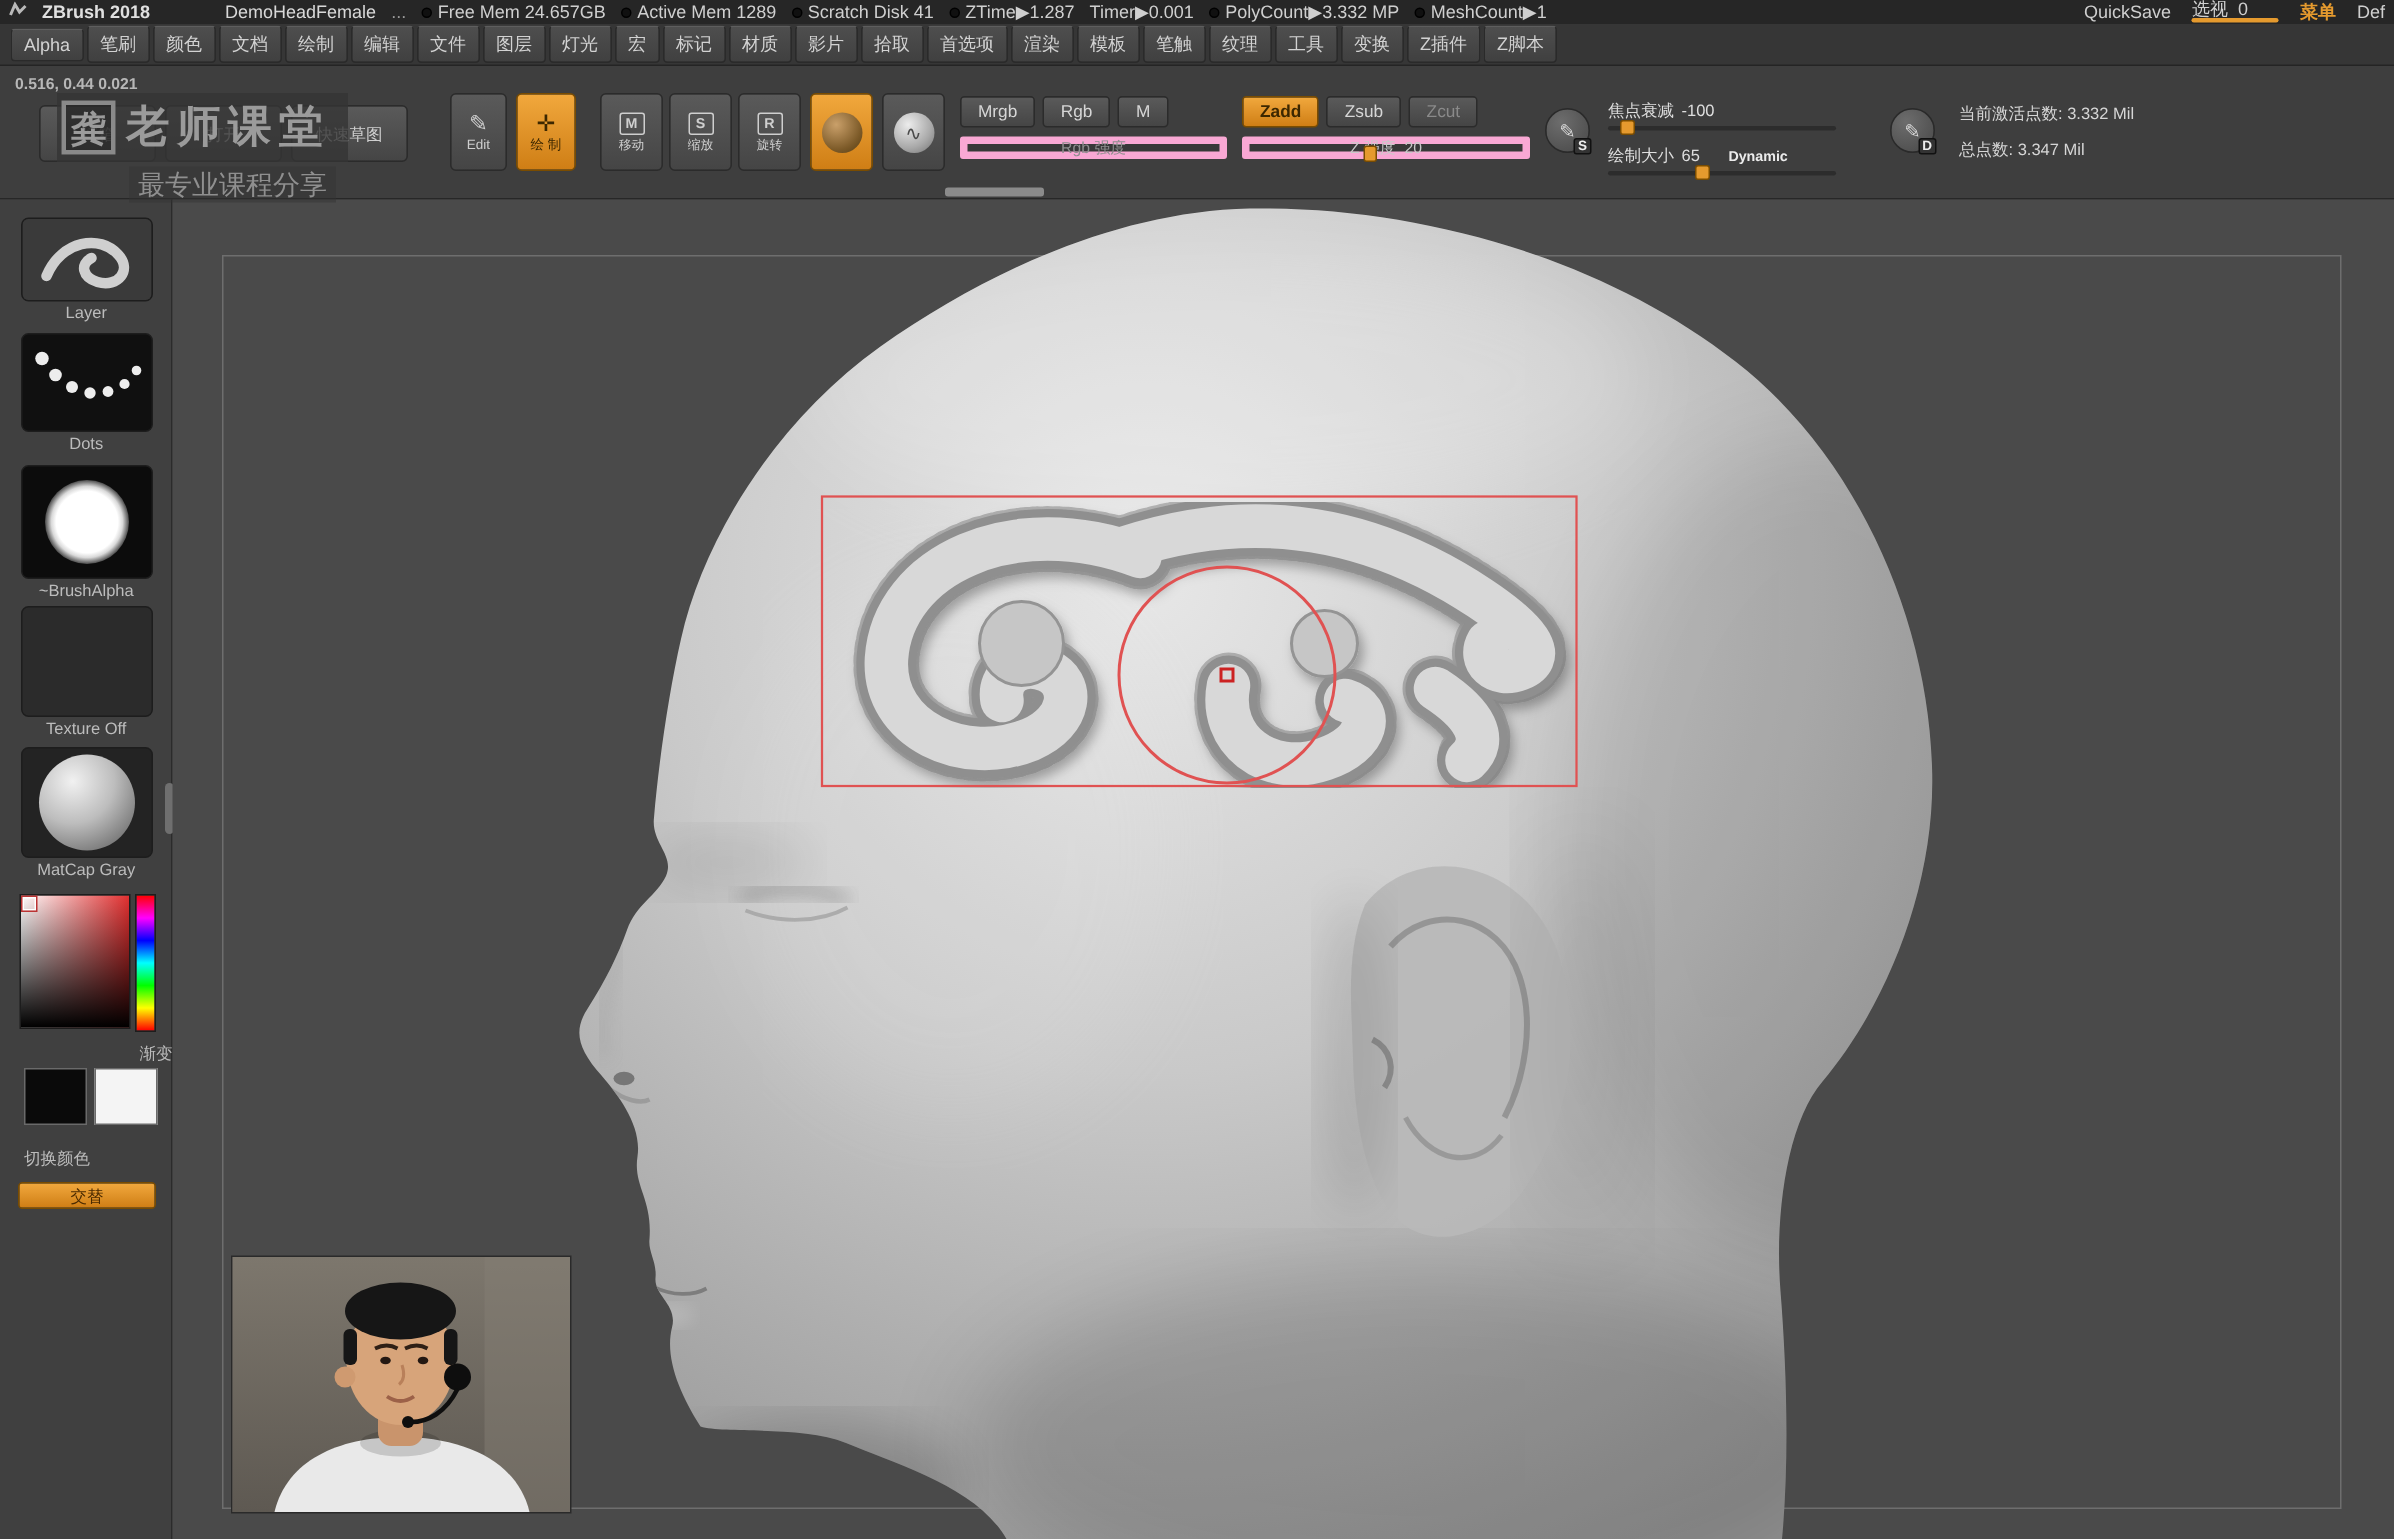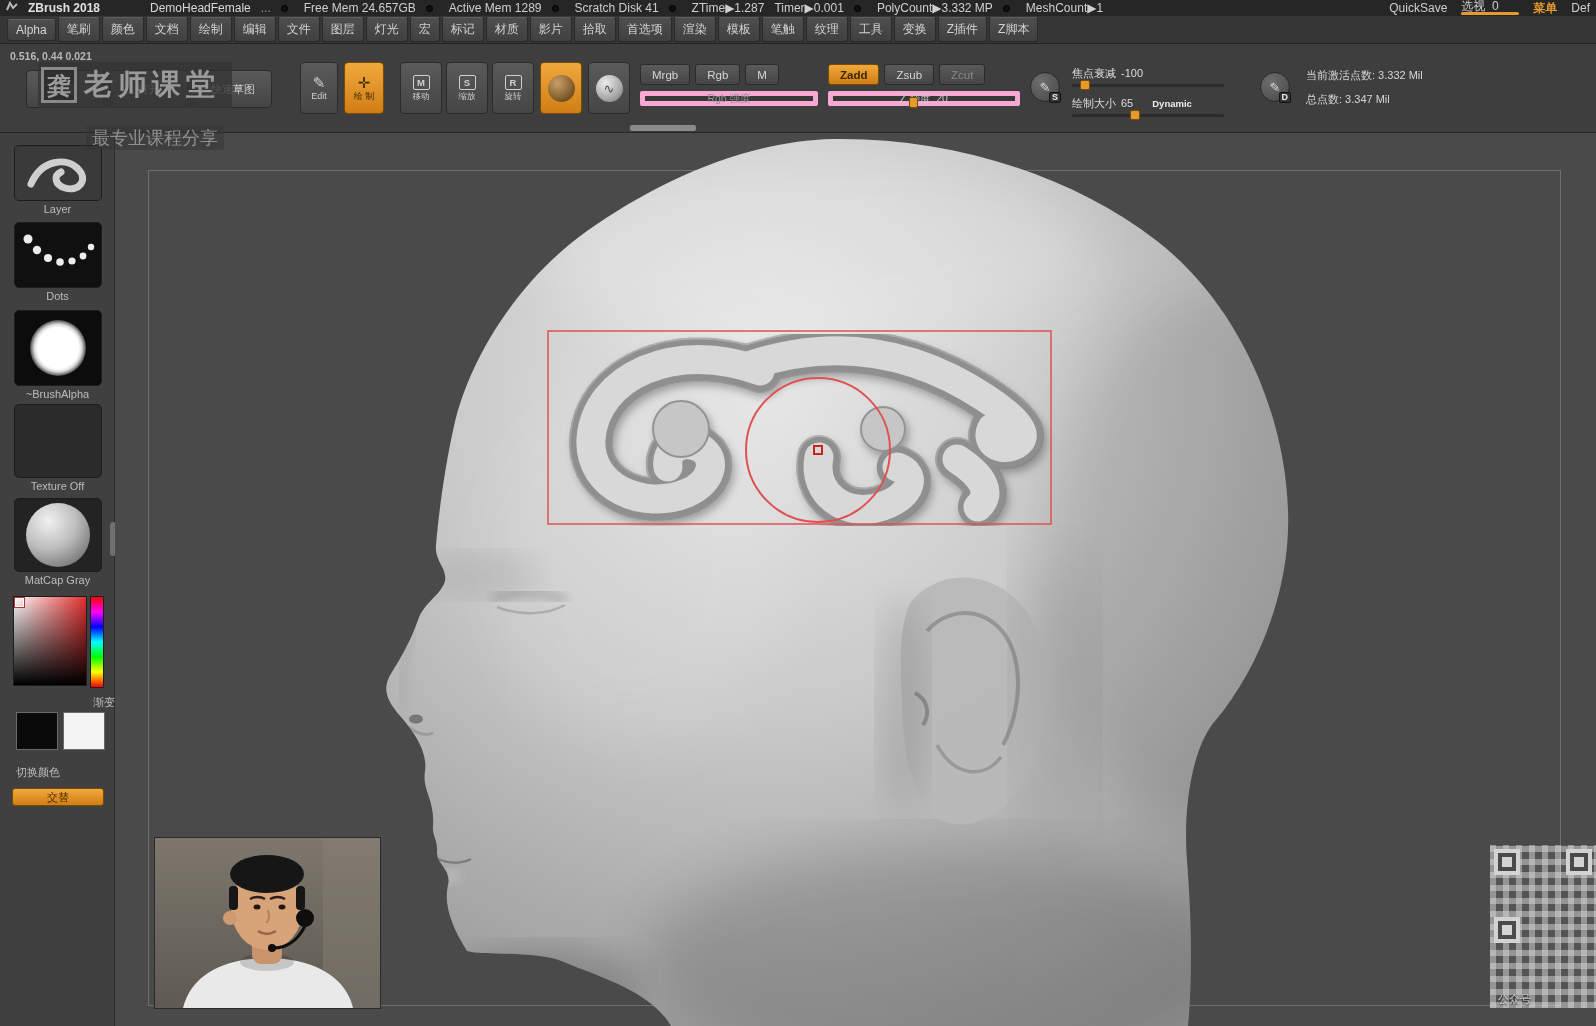--- a/index.html
+++ b/index.html
@@ -6,21 +6,21 @@
   html,body{width:1596px;height:1026px;overflow:hidden;background:#3a3a3a;
     font-family:"Liberation Sans",sans-serif;-webkit-font-smoothing:antialiased;}
   #app{position:relative;width:1596px;height:1026px;background:#3a3a3a;}
 
   
   .titlebar{position:absolute;left:0;top:0;width:1596px;height:16px;background:#262626;
     display:flex;align-items:center;gap:10px;padding:0 6px;font-size:12px;color:#cfcfcf;white-space:nowrap;}
   .tb-app{font-weight:bold;color:#e0e0e0;}
   .tb-doc{color:#d8d8d8;margin-left:40px;}
   .tb-dim{color:#9a9a9a;}
-  .tb-stat{display:inline-flex;align-items:center;gap:16px;}
+  .tb-stat{display:inline-flex;align-items:center;gap:4px;}
   .tb-dot{width:7px;height:7px;border-radius:50%;background:#101010;border:1px solid #000;display:inline-block;}
   .tb-right{margin-left:auto;display:flex;align-items:center;gap:14px;}
   .view-slider{display:inline-flex;flex-direction:column;align-items:flex-start;line-height:9px;}
   .view-track{width:58px;height:3px;background:#e59a2e;border-radius:2px;margin-top:1px;}
   .menu-toggle{color:#e59a2e;font-weight:bold;}
 
   
   .menubar{position:absolute;left:0;top:16px;width:1596px;height:28px;background:#363636;
     border-bottom:1px solid #242424;display:flex;align-items:center;padding:0 6px;}
   .menu-item{margin:0 1px;padding:3px 8px;font-size:12px;color:#d2d2d2;background:linear-gradient(#4e4e4e,#404040);
@@ -94,21 +94,21 @@
   .canvas{position:absolute;left:115px;top:133px;width:1481px;height:893px;background:#4a4a4a;overflow:hidden;cursor:crosshair;}
   .doc-frame{position:absolute;left:33px;top:37px;width:1413px;height:836px;border:1px solid #6e6e6e;}
   .scene{position:absolute;left:0;top:0;width:1481px;height:893px;}
 
   
   .watermark{position:absolute;left:38px;top:62px;z-index:60;color:#9b9b9b;}
   .wm-row{display:flex;align-items:center;background:rgba(52,52,52,.80);padding:3px 12px 3px 3px;}
   .wm-logo{width:36px;height:36px;border:3px solid #8a8a8a;display:grid;place-items:center;
     font-size:24px;font-weight:bold;margin-right:7px;background:rgba(30,30,30,.4);}
   .wm-title{font-size:29px;font-weight:bold;letter-spacing:5px;}
-  .wm-sub{margin-top:18px;margin-left:48px;font-size:18px;color:#8f8f8f;background:rgba(52,52,52,.45);
+  .wm-sub{margin-top:3px;margin-left:48px;font-size:18px;color:#8f8f8f;background:rgba(52,52,52,.45);
     display:inline-block;padding:0 6px;}
 
   .webcam{position:absolute;left:155px;top:838px;width:225px;height:170px;background:#6e6962;z-index:40;
     box-shadow:0 0 0 1px #2a2a2a;}
   .qr{position:absolute;left:1490px;top:845px;width:106px;height:163px;z-index:40;opacity:.85;
     background:
       repeating-linear-gradient(0deg, rgba(238,238,238,.50) 0 6px, transparent 6px 13px),
       repeating-linear-gradient(90deg, rgba(238,238,238,.50) 0 6px, transparent 6px 13px),
       rgba(150,155,150,.15);}
   .finder{position:absolute;width:26px;height:26px;border:4px solid #ececec;background:#4a4a4a;display:grid;place-items:center;}
@@ -475,20 +475,14 @@
       <circle cx="117" cy="110" r="4" fill="#0e0e0e"></circle>
       <path d="M 95,61 q 8,-4 15,0" stroke="#2e1f16" stroke-width="2.5" fill="none"></path>
       <path d="M 115,61 q 8,-4 15,0" stroke="#2e1f16" stroke-width="2.5" fill="none"></path>
       <ellipse cx="102" cy="69" rx="3.5" ry="2.5" fill="#241812"></ellipse>
       <ellipse cx="127" cy="69" rx="3.5" ry="2.5" fill="#241812"></ellipse>
       <path d="M 113,72 q 3,9 -2,13" stroke="#b9805a" stroke-width="2" fill="none"></path>
       <path d="M 103,93 q 9,6 18,0" stroke="#9c6148" stroke-width="2.5" fill="none"></path>
     </svg>
   </div>
 
-  <div class="qr">
-    <span class="finder" style="left:4px;top:4px"></span>
-    <span class="finder" style="right:4px;top:4px"></span>
-    <span class="finder" style="left:4px;top:72px"></span>
-    <span class="qr-caption">公众号</span>
-  </div>
 
 </div>
 
 </body></html>

